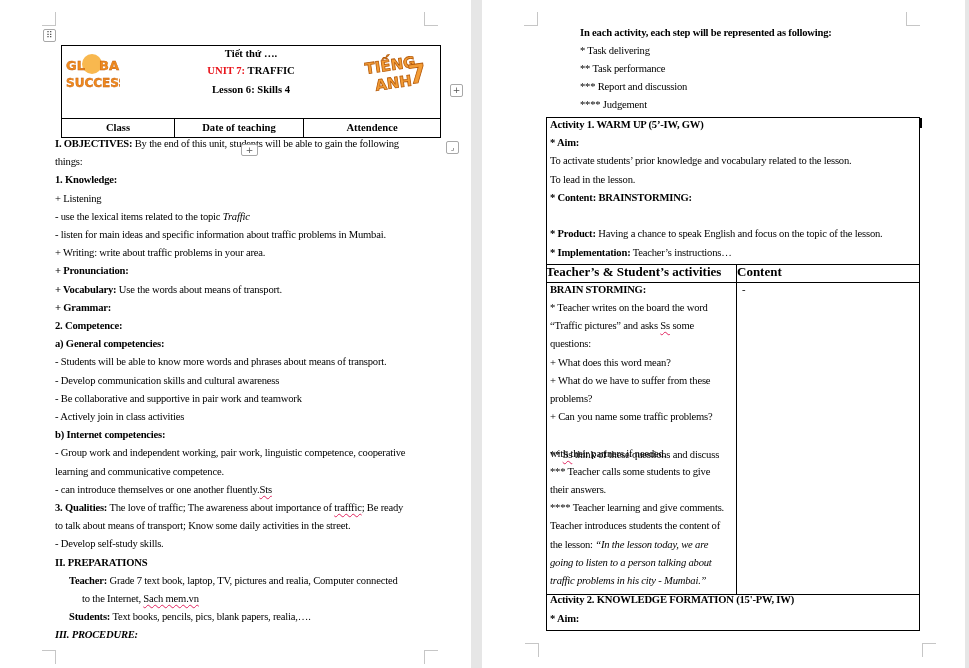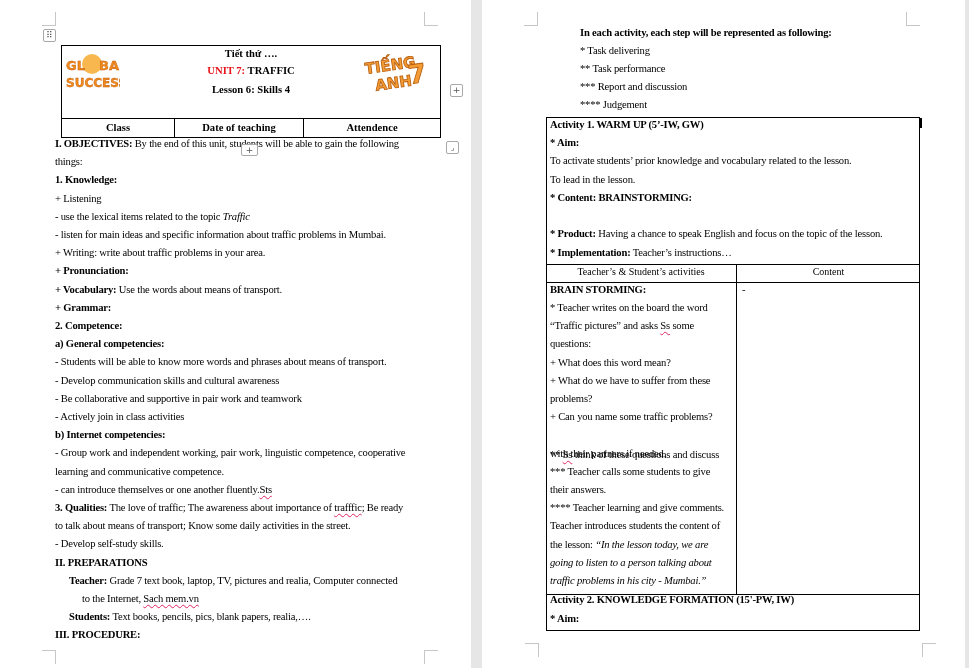--- a/index.html
+++ b/index.html
@@ -30,21 +30,21 @@
   .hdr-row2 .cell:last-child { border-right: none; }
   .hdr-center { position: absolute; left: 0; right: 0; text-align: center; font-size: 10.6px; line-height: 18px; font-weight: bold; }
 
   .logo-gs { position: absolute; left: 3px; top: 6px; width: 55px; height: 40px; }
   .logo-ta { position: absolute; left: 302px; top: 4px; width: 60px; height: 50px; }
 
   
   .act-box { position: absolute; border: 1px solid #000; }
   .vline { position: absolute; width: 1px; background: #000; }
   .hline { position: absolute; height: 1px; background: #000; }
-  .colhead { position: absolute; font-weight: normal; font-size: 10px; text-align: center; line-height: 18px; }
+  .colhead { position: absolute; font-weight: bold; font-size: 13px; line-height: 18px; }
 </style>
 </head>
 <body>
 
 <div class="page" id="page1">
   <div class="crop tl" style="left:42px; top:12px;"></div>
   <div class="crop tr" style="left:424px; top:12px;"></div>
   <div class="crop bl" style="left:42px; top:650px;"></div>
   <div class="crop br" style="left:424px; top:650px;"></div>
 
@@ -98,21 +98,21 @@
       <div class="line" style="left: 55px; top: 444.4px;"><span>- Group work and independent working, pair work, linguistic competence, cooperative</span></div>
       <div class="line" style="left: 55px; top: 462.6px;"><span>learning and communicative competence.</span></div>
       <div class="line" style="left: 55px; top: 480.8px;"><span>- </span><span> can introduce themselves or one another fluently.</span><span class="squig">Sts</span></div>
       <div class="line" style="left: 55px; top: 499px;"><span class="b">3. Qualities:</span><span> The love of traffic; The awareness about importance of </span><span class="squig">trafffic</span><span>; Be ready</span></div>
       <div class="line" style="left: 55px; top: 517.2px;"><span>to talk about means of transport; Know some daily activities in the street.</span></div>
       <div class="line" style="left: 55px; top: 535.4px;"><span>- Develop self-study skills.</span></div>
       <div class="line" style="left: 55px; top: 553.6px;"><span class="b">II. PREPARATIONS</span></div>
       <div class="line" style="left: 69px; top: 571.8px;"><span class="b">Teacher:</span><span> Grade 7 text book, laptop, TV, pictures and realia, Computer connected</span></div>
       <div class="line" style="left: 55px; top: 590px; margin-left: 27px;"><span>to the Internet, </span><span class="squig">Sach mem.vn</span></div>
       <div class="line" style="left: 69px; top: 608.2px;"><span class="b">Students:</span><span> Text books, pencils, pics, blank papers, realia,….</span></div>
-      <div class="line" style="left: 55px; top: 626.4px;"><span class="b">III. PROCEDURE:</span></div>
+      <div class="line" style="left: 55px; top: 626.4px; font-style: italic;"><span class="b">III. PROCEDURE:</span></div>
     </div>
 
   <div class="handle" style="left:241px; top:144px; width:17px; height:12px; line-height:10px; z-index:3;">+</div>
 </div>
 
 <div class="page" id="page2">
   <div class="crop tl" style="left:42px; top:12px;"></div>
   <div class="crop tr" style="left:424px; top:12px;"></div>
   <div class="crop bl" style="left:43px; top:643px;"></div>
   <div class="crop br" style="left:440px; top:643px;"></div>

